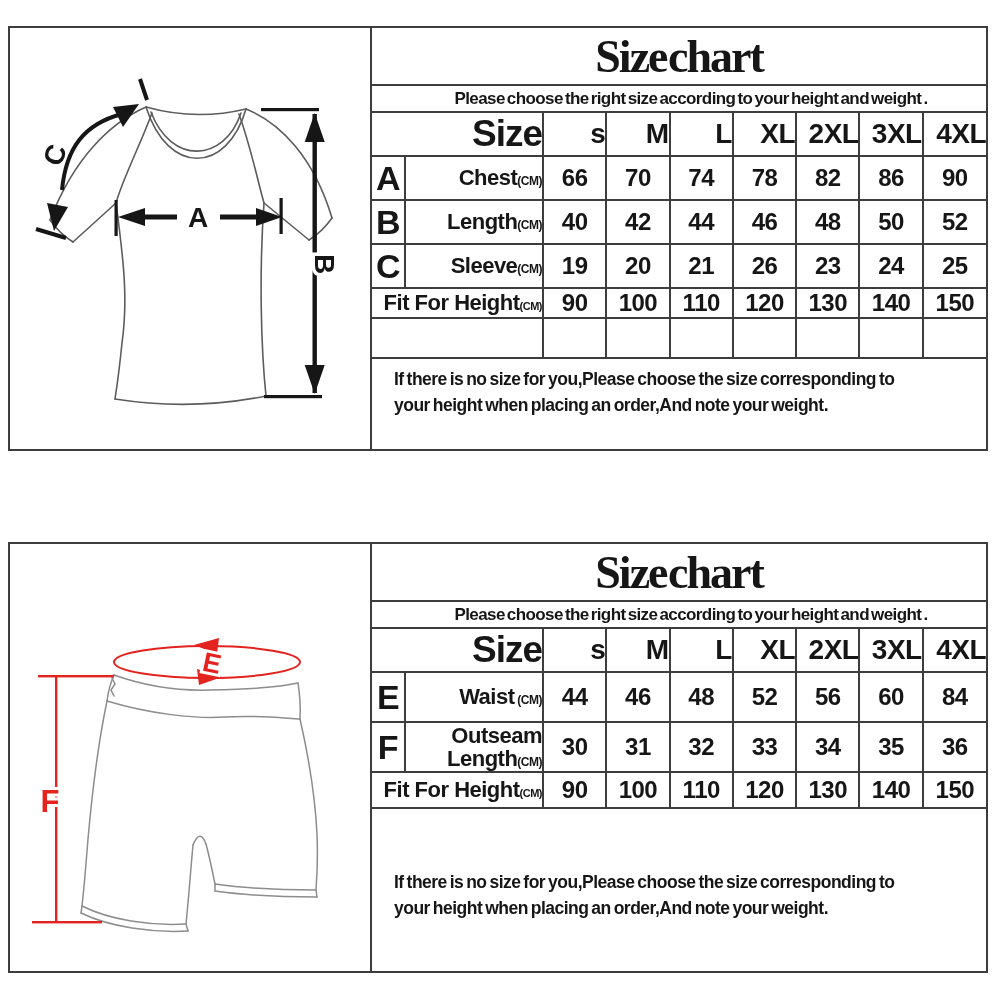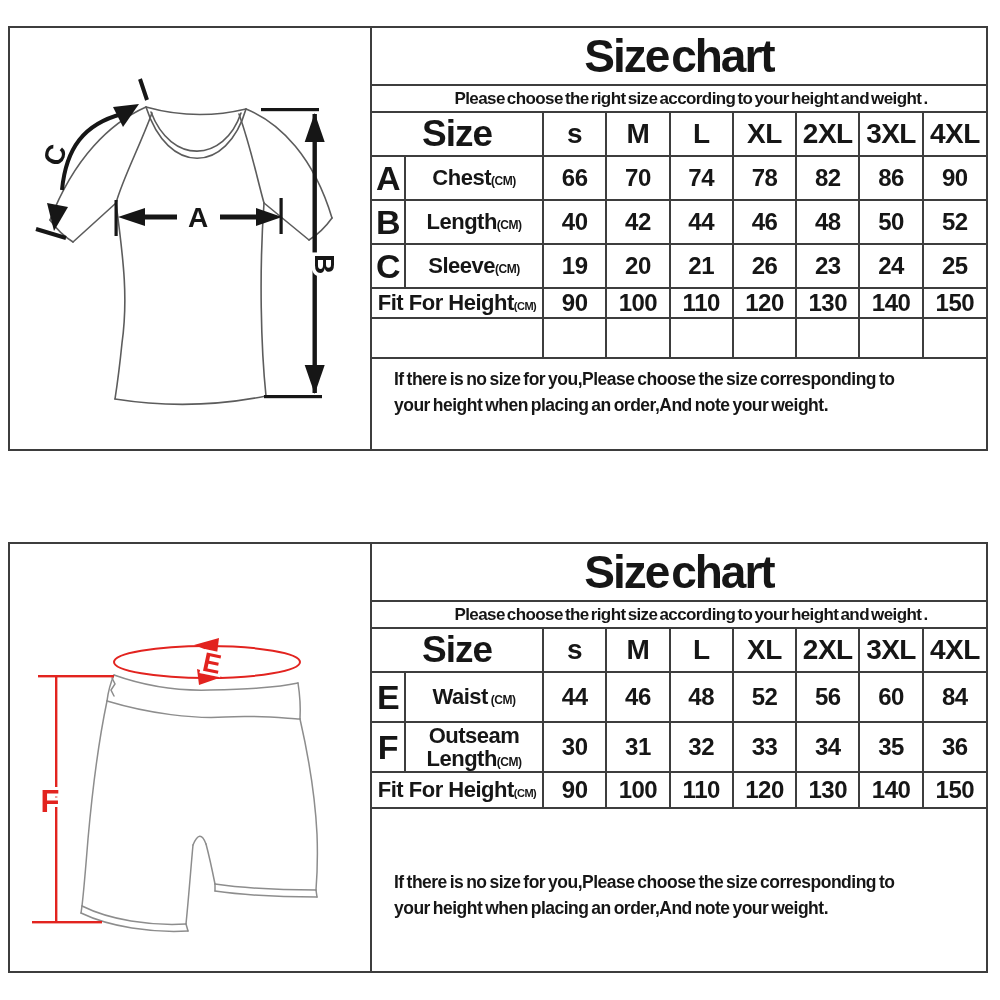--- a/index.html
+++ b/index.html
@@ -6,34 +6,34 @@
   body{width:1000px;height:1000px;background:#ffffff;position:relative;
        font-family:"Liberation Sans",sans-serif;color:#161616;overflow:hidden;}
   .panel{position:absolute;left:8px;width:980px;border:2px solid #3d3d3d;
          display:flex;box-sizing:border-box;background:#fff;}
   #panel-0{top:26px;height:425px;}
   #panel-1{top:542px;height:431px;}
   .diagram{flex:0 0 360px;width:360px;border-right:2px solid #3d3d3d;}
   .diagram svg{display:block;width:100%;height:100%;}
   .chart{flex:1;display:flex;flex-direction:column;min-width:0;}
   .title{height:56px;border-bottom:2px solid #3d3d3d;display:flex;align-items:center;
-         justify-content:center;font-weight:bold;font-size:46px;letter-spacing:-2px;word-spacing:-8px;}
+         justify-content:center;font-weight:bold;font-size:46px;letter-spacing:-2px;word-spacing:-8px;font-family:Liberation Serif, serif;}
   .subtitle{height:25px;border-bottom:2px solid #3d3d3d;display:flex;align-items:center;
             justify-content:center;font-weight:bold;font-size:17px;letter-spacing:-0.6px;word-spacing:-2px;padding-left:24px;}
   table.size-table{border-collapse:collapse;width:100%;table-layout:fixed;}
   .size-table th,.size-table td{border:2px solid #3d3d3d;text-align:center;vertical-align:middle;
             padding:0;font-weight:bold;letter-spacing:-0.5px;}
-  .size-table tr:first-child th{border-top:none;}
+  .size-table tr:first-child th{border-top:none;text-align:right;}
   .size-table th:first-child,.size-table td:first-child{border-left:none;}
   .size-table th:last-child,.size-table td:last-child{border-right:none;margin-top:21px;}
   .size-table tr.empty td{border-bottom:none;height:38px;}
   th.corner{font-size:37px;height:42px;letter-spacing:-1px;}
   th.szcol{font-size:28px;}
   td.letter{font-size:34px;height:42px;line-height:1;}
-  td.label{font-size:22px;line-height:1.05;}
+  td.label{font-size:22px;line-height:1.05;text-align:right;}
   td.label .unit{font-size:12px;letter-spacing:-0.5px;}
   td.val{font-size:24px;}
   #panel-1 td.letter{height:48px;}
   #panel-1 tr.fit-row td{height:34px;}
   tr.fit-row td.label .unit{font-size:11px;}
   .note{flex:1;font-weight:bold;font-size:17.5px;line-height:1.5;
         padding:7px 25px 0 22px;letter-spacing:-0.5px;word-spacing:-1.5px;}
   .note.bordered{border-top:2px solid #3d3d3d;}
   #panel-1 .note{padding-top:60px;}
   text.mlabel{font-family:"Liberation Sans",sans-serif;font-weight:bold;}

